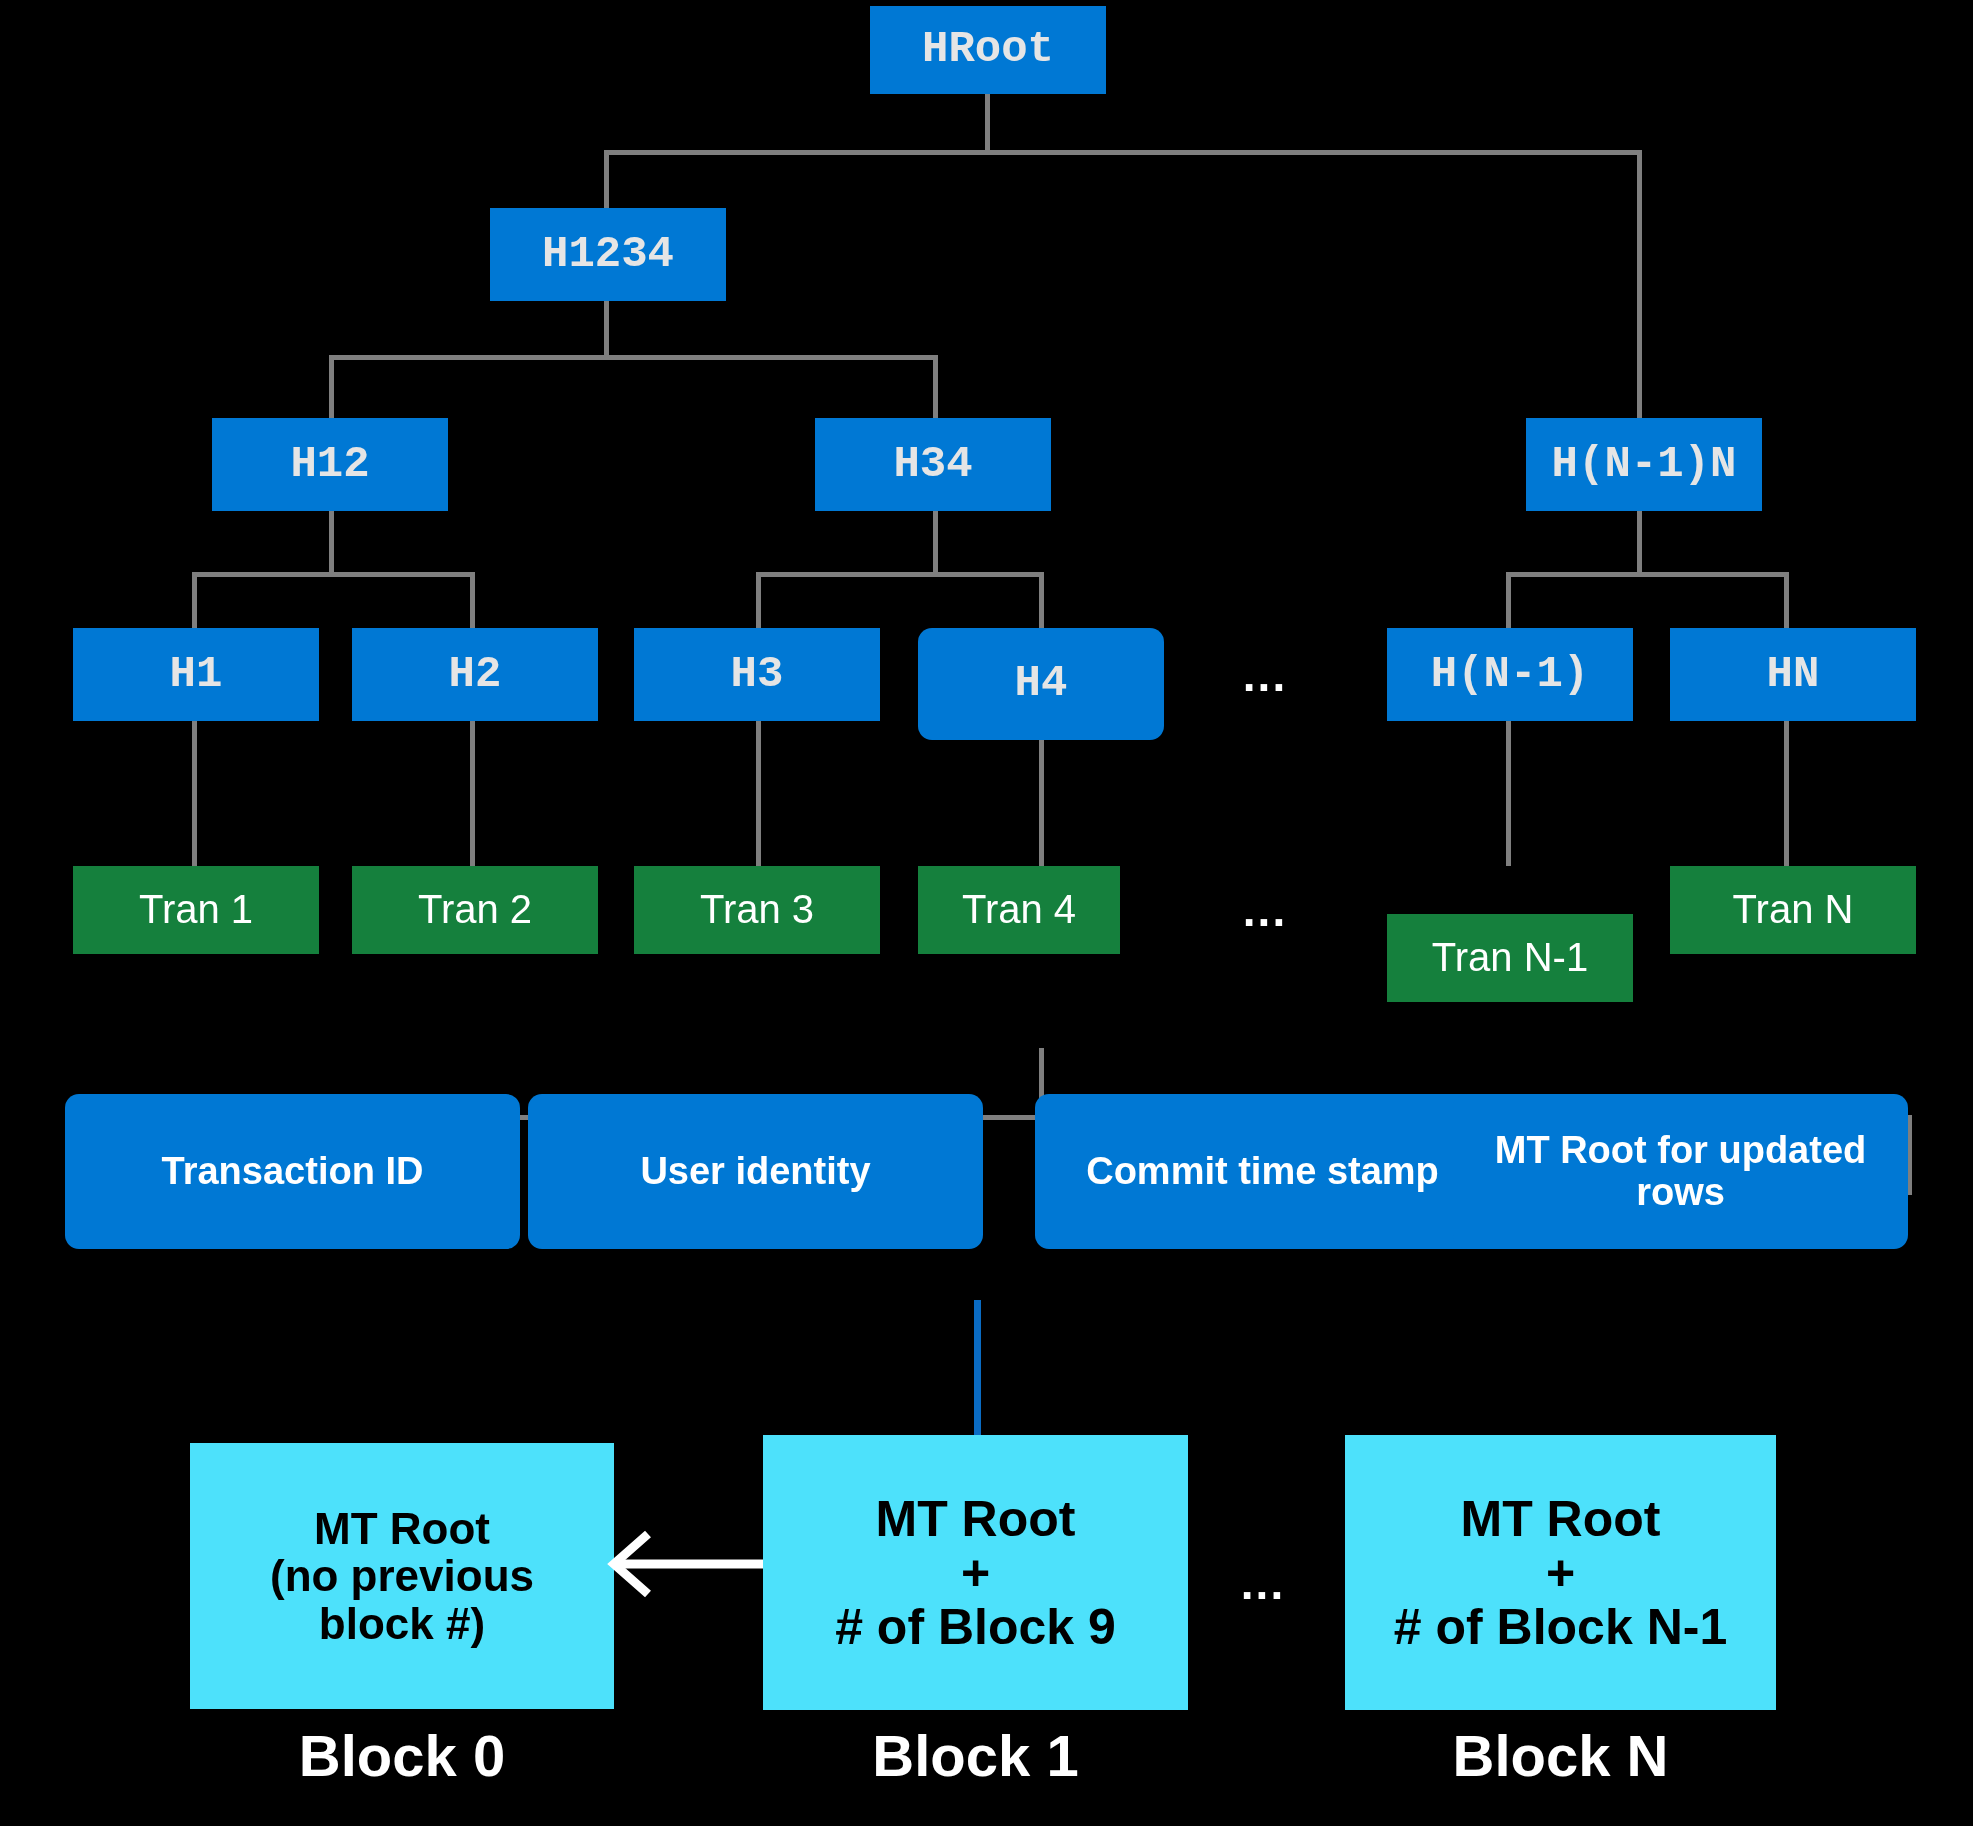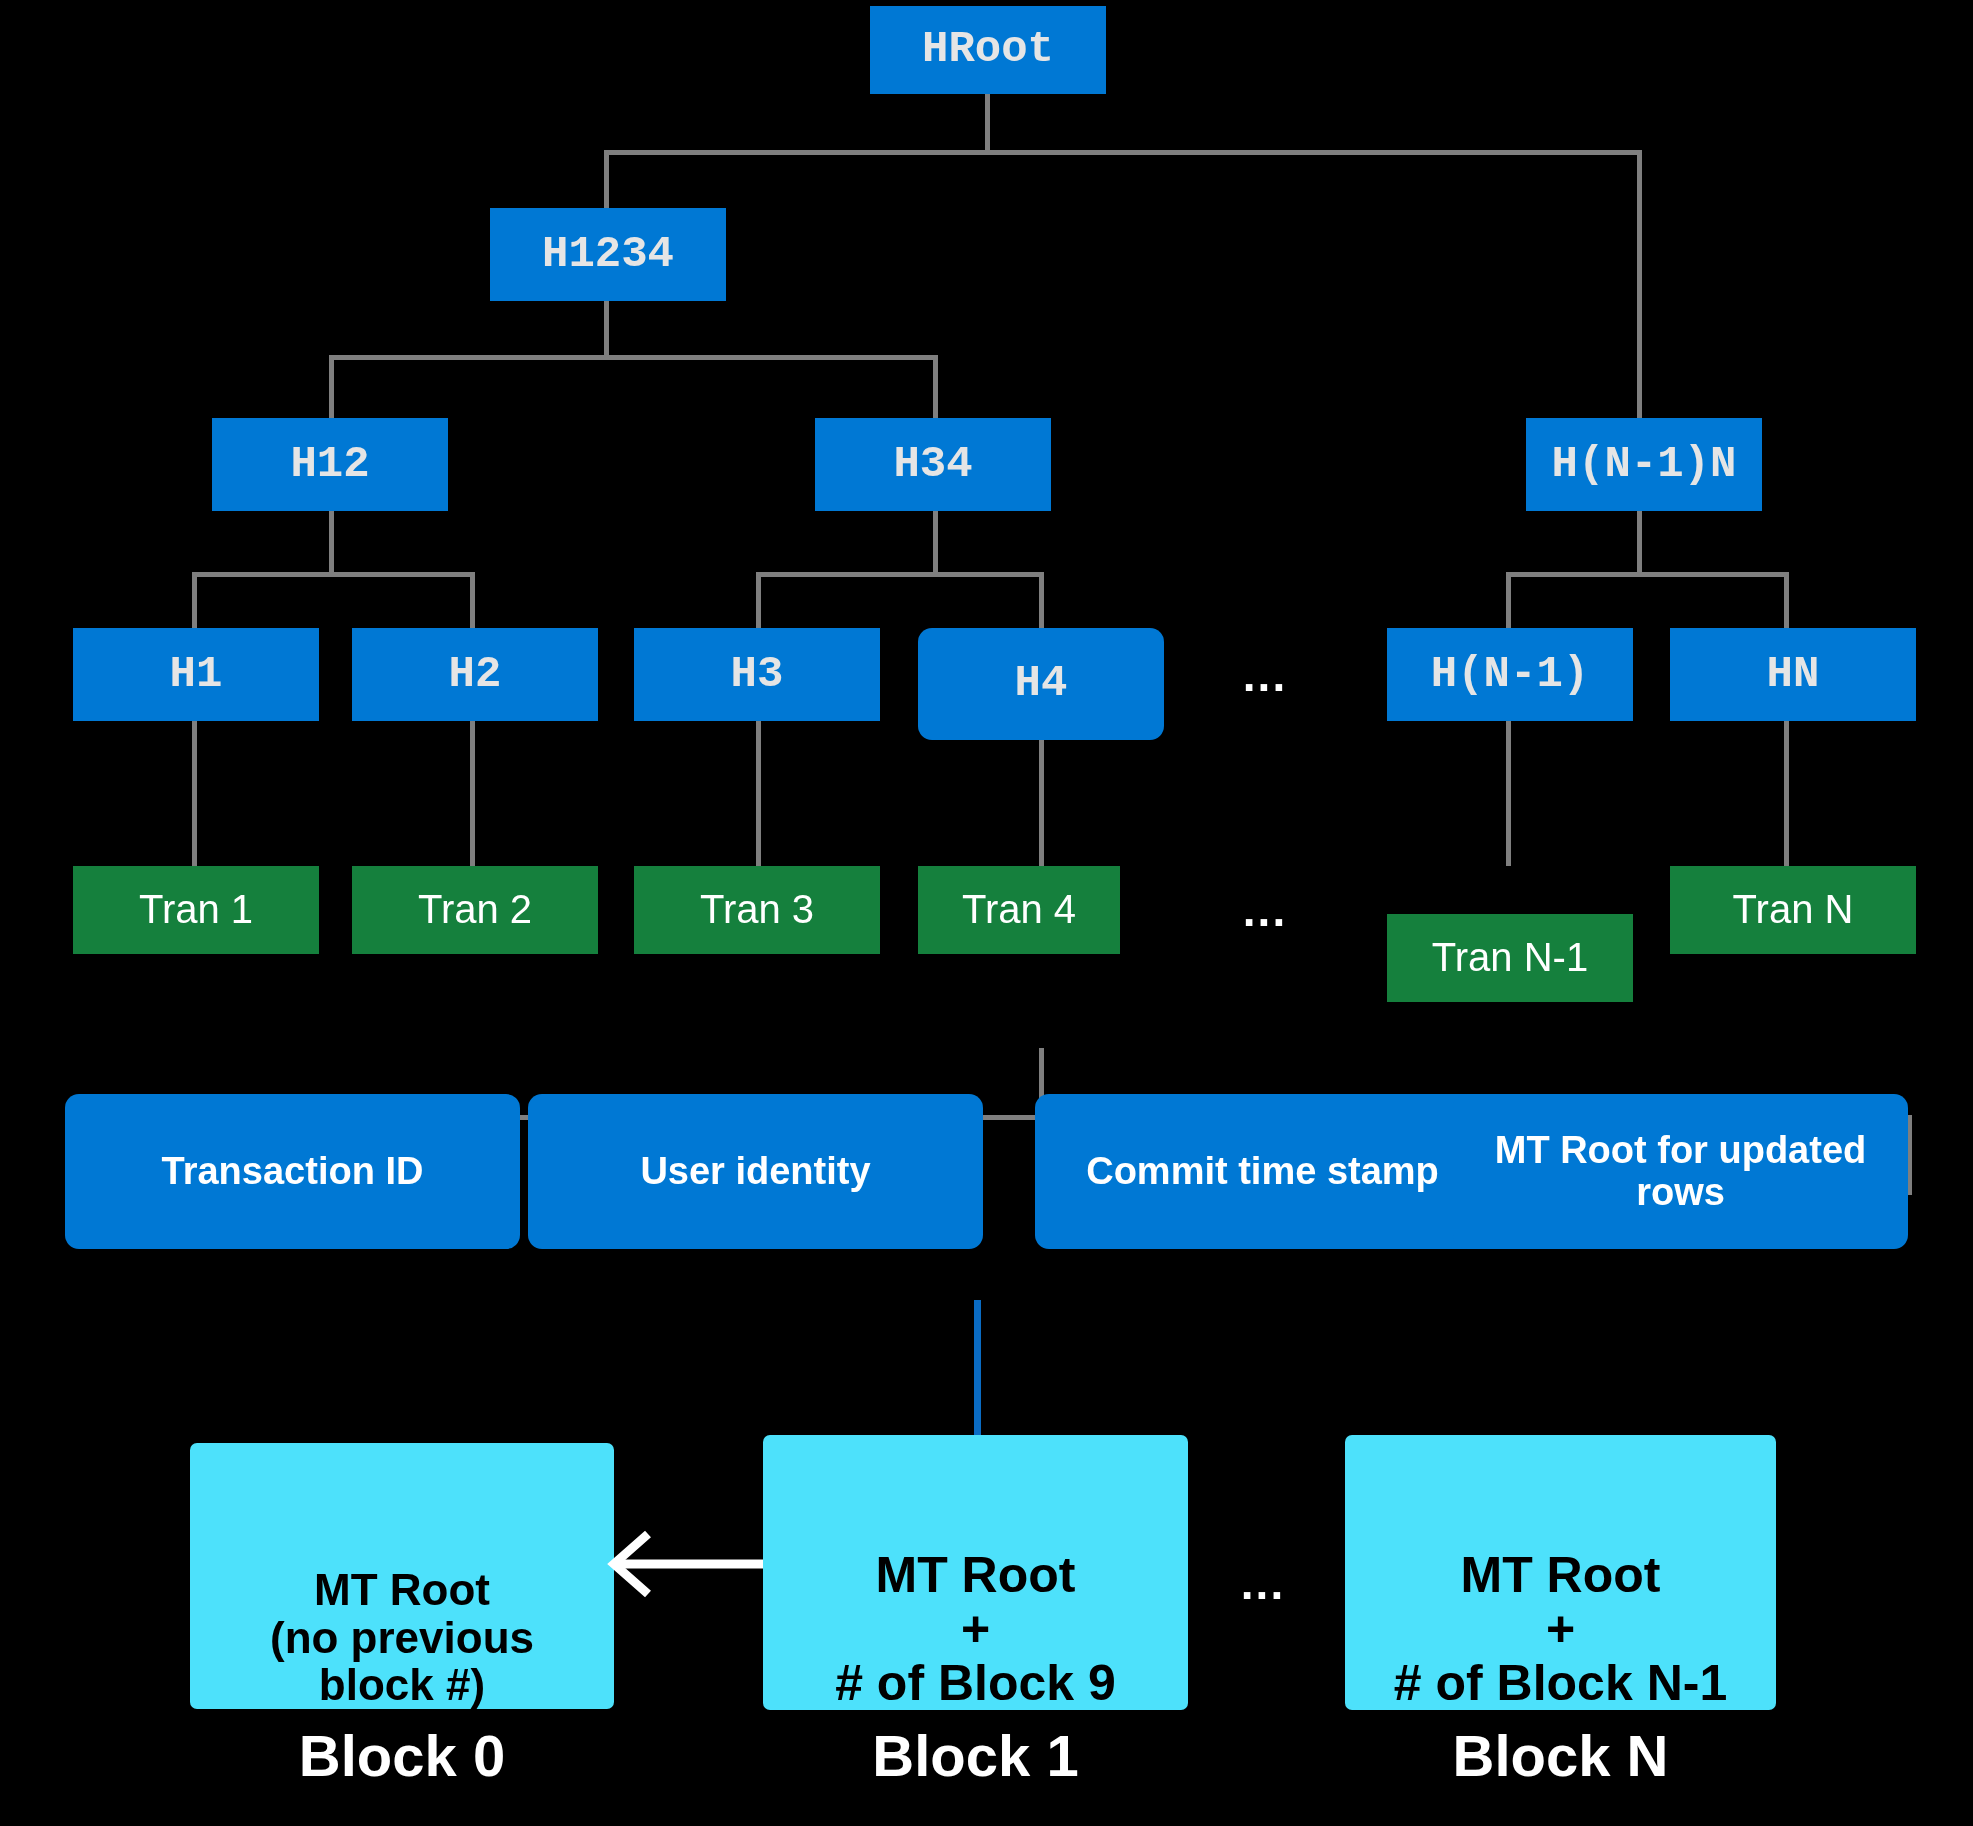--- a/index.html
+++ b/index.html
@@ -41,22 +41,21 @@
     color:#ffffff;
     font-weight:700;
     padding:0 10px;
     border-radius:14px;
   }
   .block-box{
     background:#4DE1FB;
     color:#000000;
     font-weight:700;
     flex-direction:column;
-    justify-content:flex-end;
-    border-radius:7px;
+    justify-content:center;
   }
   .block-caption{
     position:absolute;
     color:#ffffff;
     font-weight:700;
     text-align:center;
     display:flex;
     align-items:center;
     justify-content:center;
   }

